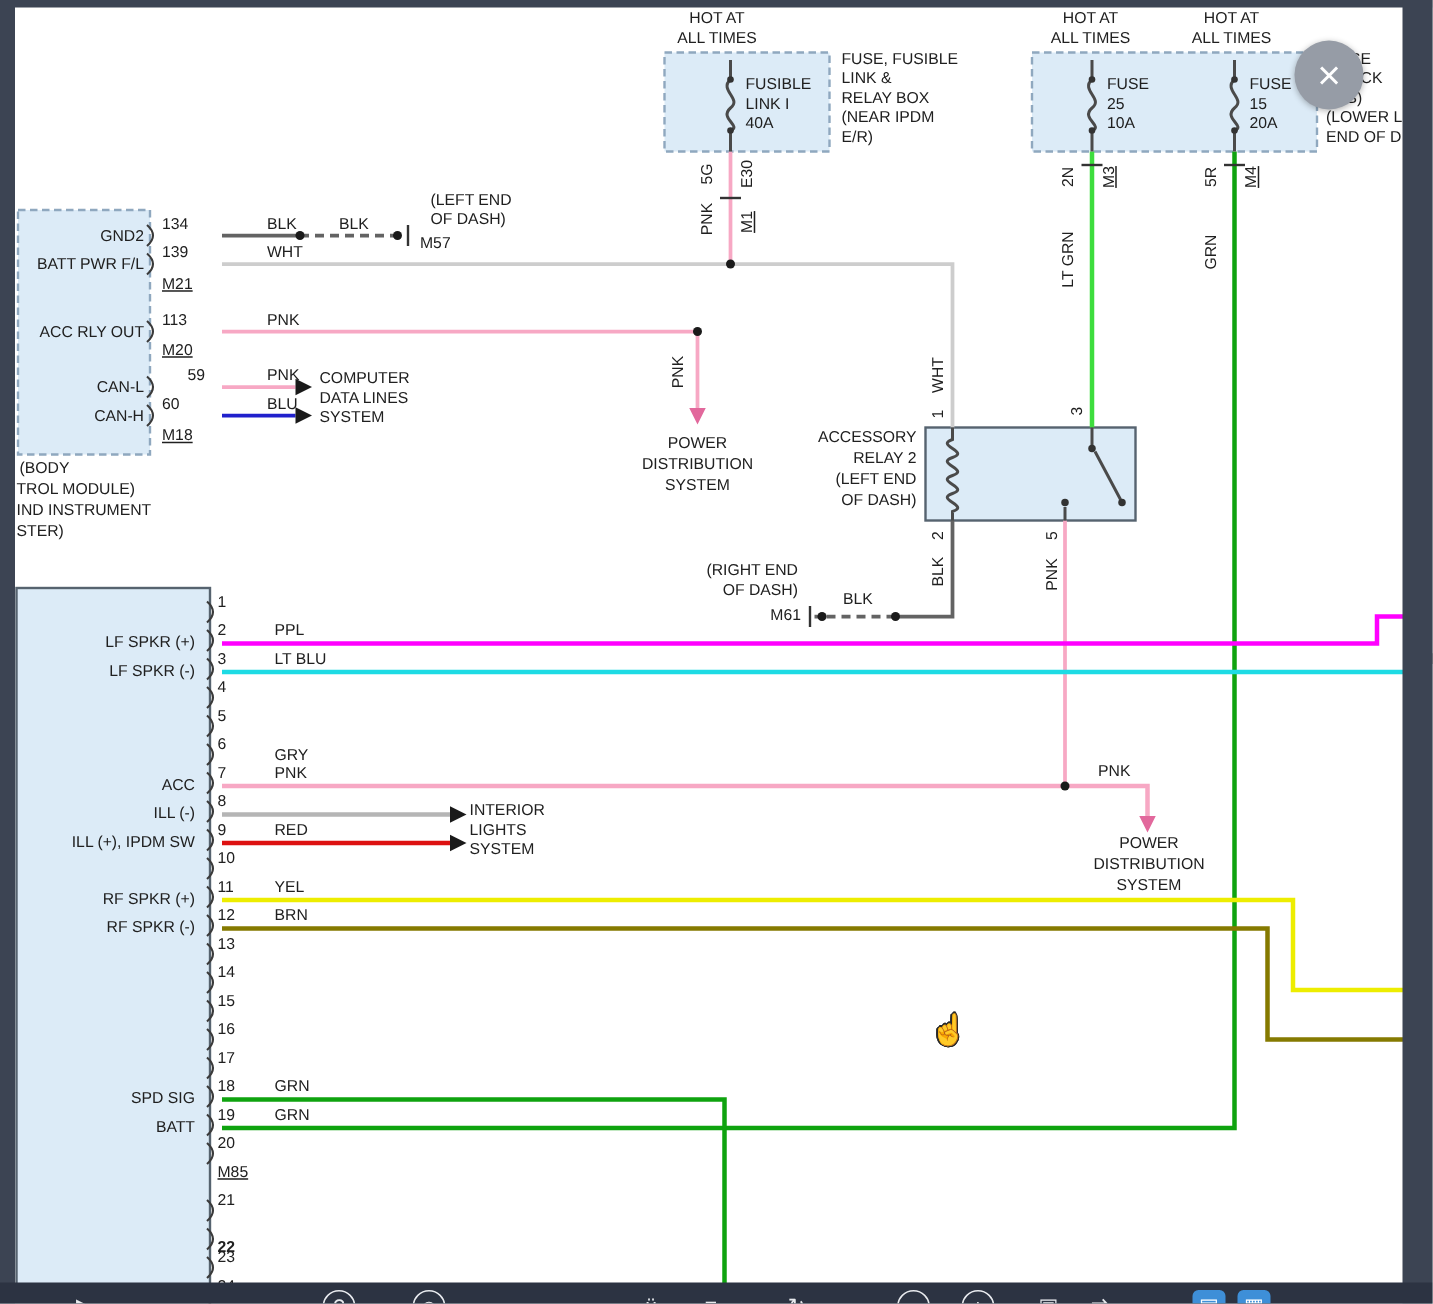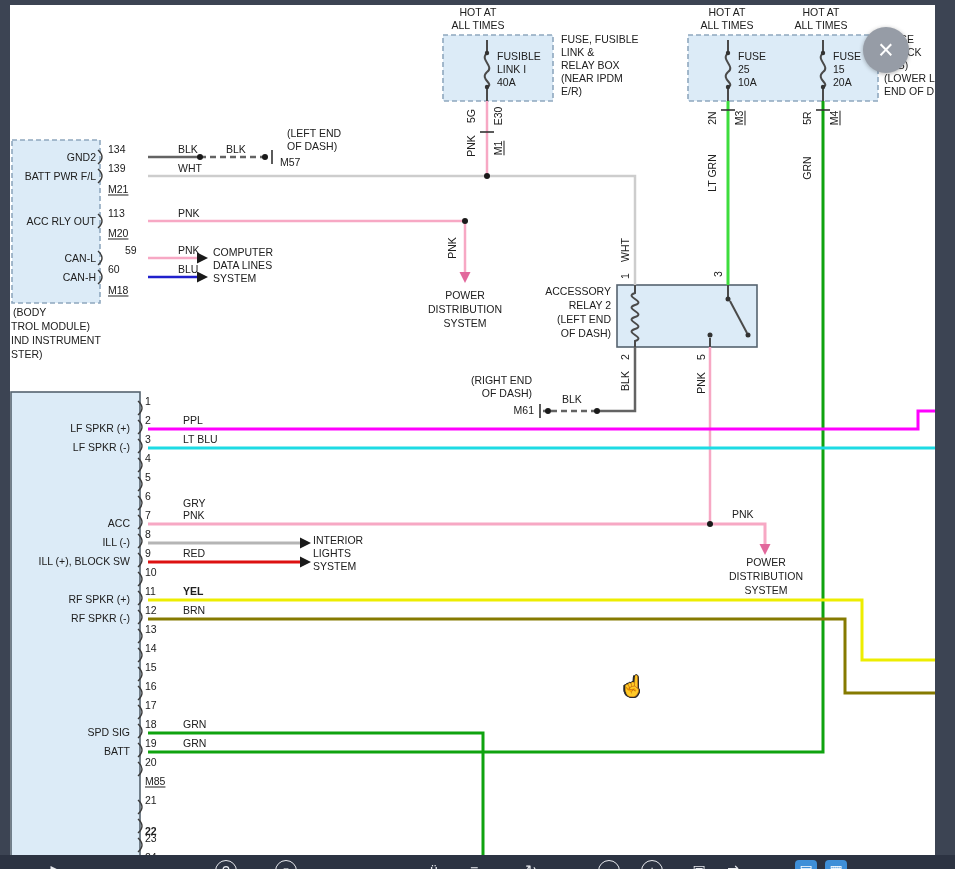--- a/index.html
+++ b/index.html
@@ -226,24 +226,24 @@
       <span class="lbl-l" style="left: 145px; top: 478px;">5</span>
       <span class="lbl-l" style="left: 145px; top: 497px;">6</span>
       <span class="lbl-l" style="left: 145px; top: 516px;">7</span>
       <span class="lbl-l" style="left: 183px; top: 516px;">PNK</span>
       <span class="lbl-r" style="left: 130px; top: 524px;">ACC</span>
       <span class="lbl-l" style="left: 145px; top: 535px;">8</span>
       <span class="lbl-l" style="left: 183px; top: 504px;">GRY</span>
       <span class="lbl-r" style="left: 130px; top: 543px;">ILL (-)</span>
       <span class="lbl-l" style="left: 145px; top: 554px;">9</span>
       <span class="lbl-l" style="left: 183px; top: 554px;">RED</span>
-      <span class="lbl-r" style="left: 130px; top: 562px;">ILL (+), BLOCK SW</span>
+      <span class="lbl-r" style="left: 130px; top: 562px;">ILL (+), IPDM SW</span>
       <span class="lbl-l" style="left: 145px; top: 573px;">10</span>
       <span class="lbl-l" style="left: 145px; top: 592px;">11</span>
-      <span class="lbl-l" style="left: 183px; top: 592px; font-weight: bold;">YEL</span>
+      <span class="lbl-l" style="left: 183px; top: 592px;">YEL</span>
       <span class="lbl-r" style="left: 130px; top: 600px;">RF SPKR (+)</span>
       <span class="lbl-l" style="left: 145px; top: 611px;">12</span>
       <span class="lbl-l" style="left: 183px; top: 611px;">BRN</span>
       <span class="lbl-r" style="left: 130px; top: 619px;">RF SPKR (-)</span>
       <span class="lbl-l" style="left: 145px; top: 630px;">13</span>
       <span class="lbl-l" style="left: 145px; top: 649px;">14</span>
       <span class="lbl-l" style="left: 145px; top: 668px;">15</span>
       <span class="lbl-l" style="left: 145px; top: 687px;">16</span>
       <span class="lbl-l" style="left: 145px; top: 706px;">17</span>
       <span class="lbl-l" style="left: 145px; top: 725px;">18</span>

